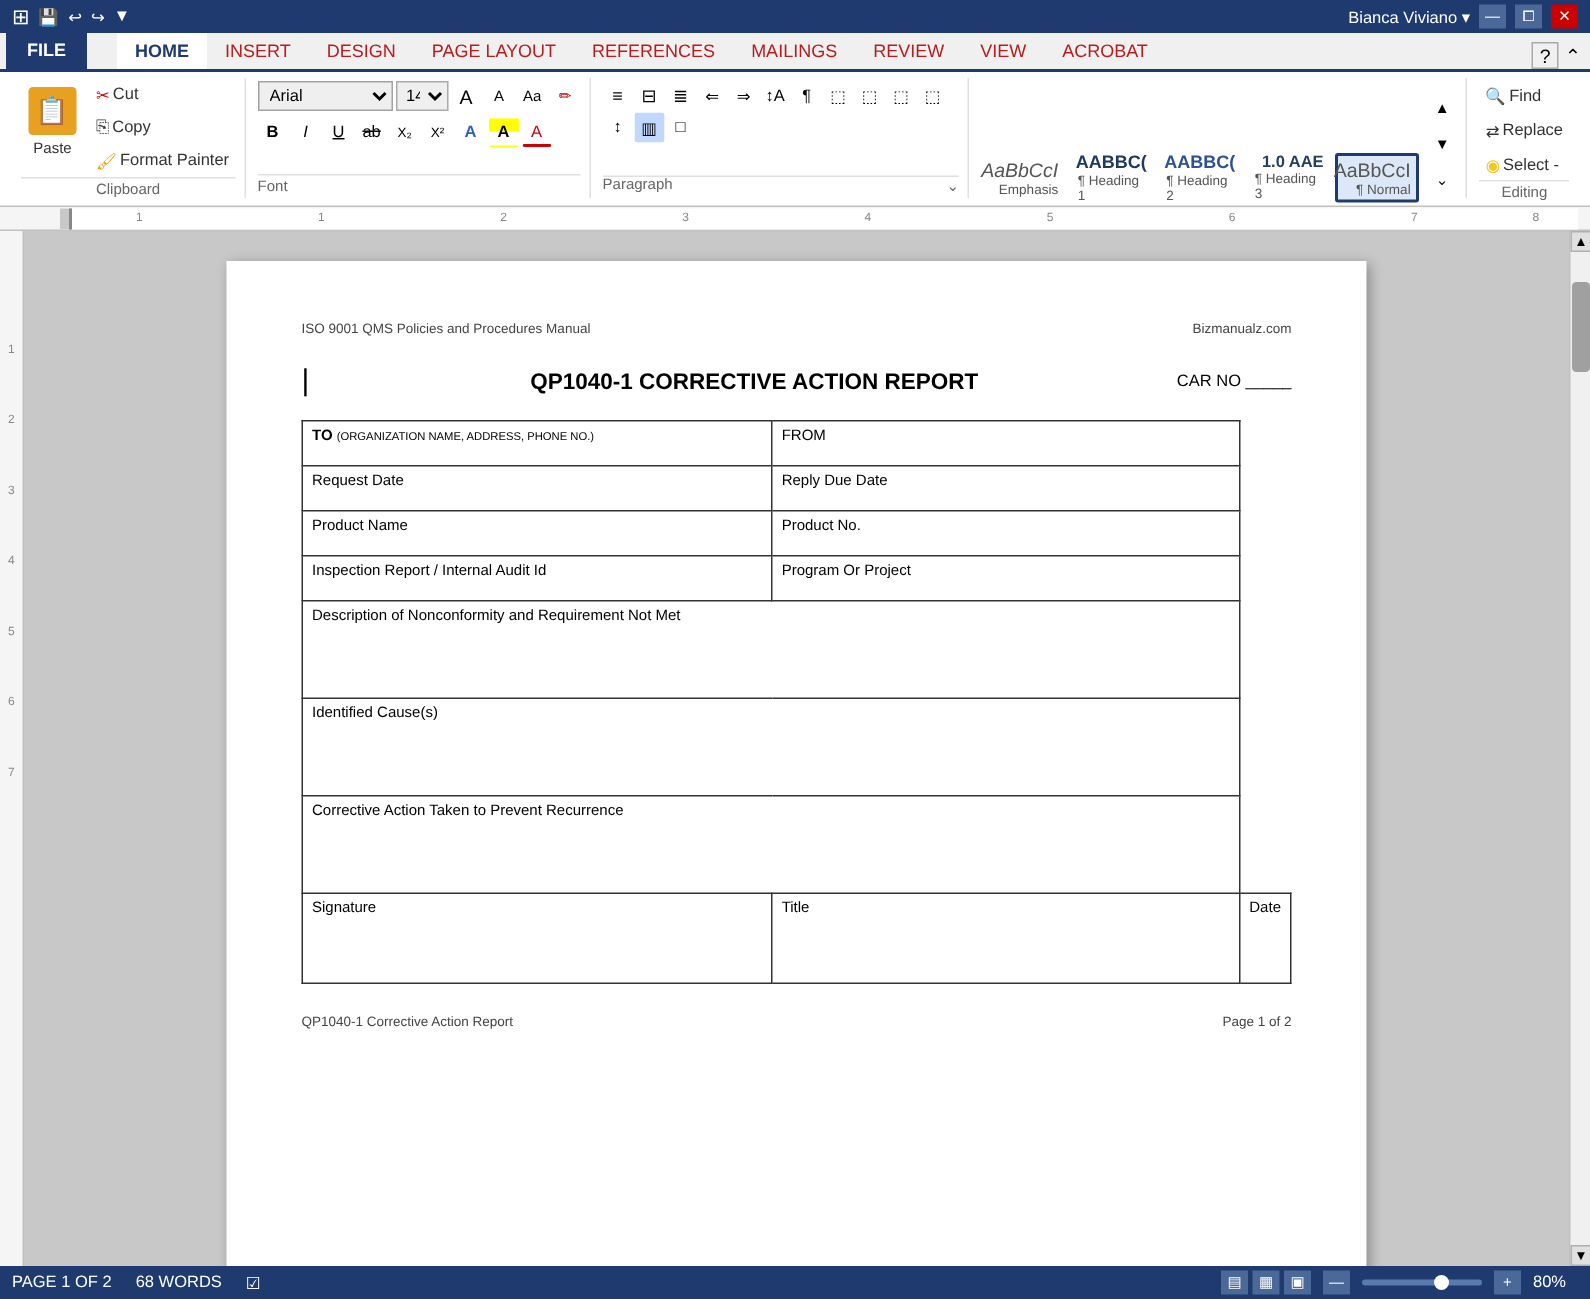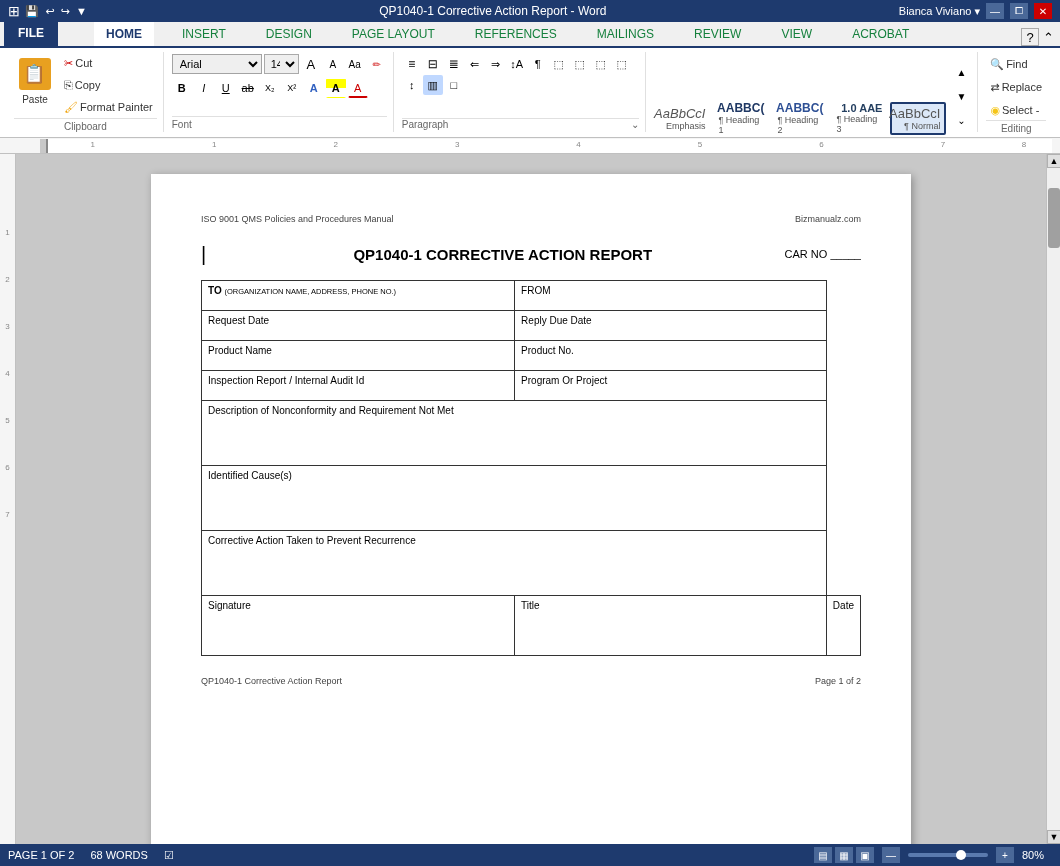--- a/index.html
+++ b/index.html
@@ -22,37 +22,36 @@
     .title-bar-btn.close { background: #c00; }
 
     
     .ribbon-tab-bar {
       background: #f0f0f0;
       height: 26px;
       display: flex;
       align-items: flex-end;
       border-bottom: 2px solid #1e3a6e;
       padding-left: 4px;
-      gap: 16px;
     }
     .file-tab {
       background: #1e3a6e;
       color: white;
       padding: 4px 14px;
       font-size: 12px;
       font-weight: bold;
       height: 26px;
       display: flex;
       align-items: center;
       cursor: pointer;
     }
     .ribbon-tab {
       padding: 4px 12px;
       font-size: 12px;
-      color: #15803d;
+      color: #b91c1c;
       cursor: pointer;
       height: 26px;
       display: flex;
       align-items: center;
       border-top: 2px solid transparent;
     }
     .ribbon-tab.active {
       background: white;
       border-top: 2px solid #1e3a6e;
       color: #1e3a6e;
@@ -395,21 +394,20 @@
 <body>
 
 <div class="title-bar">
   <div class="title-bar-left">
     <span style="font-size:14px;">⊞</span>
     <span style="font-size:11px; cursor:pointer;">💾</span>
     <span style="font-size:11px; cursor:pointer;">↩</span>
     <span style="font-size:11px; cursor:pointer;">↪</span>
     <span style="font-size:11px; cursor:pointer;">▼</span>
   </div>
-  <div class="title-bar-title">QP1040-1 Corrective Action Report - Word</div>
   <div style="display:flex; align-items:center; gap:6px;">
     <span style="font-size:11px; cursor:pointer;">Bianca Viviano ▾</span>
     <button class="title-bar-btn">—</button>
     <button class="title-bar-btn">⧠</button>
     <button class="title-bar-btn close">✕</button>
   </div>
 </div>
 
 <div class="ribbon-tab-bar">
   <div class="file-tab">FILE</div>

